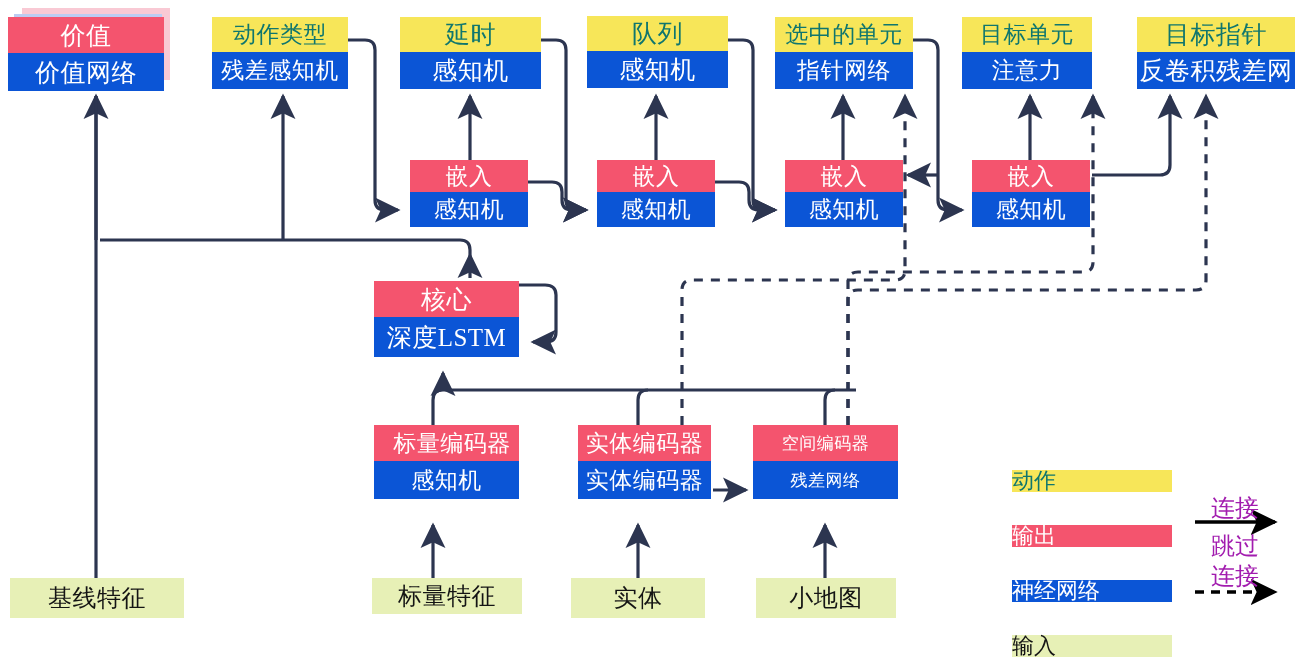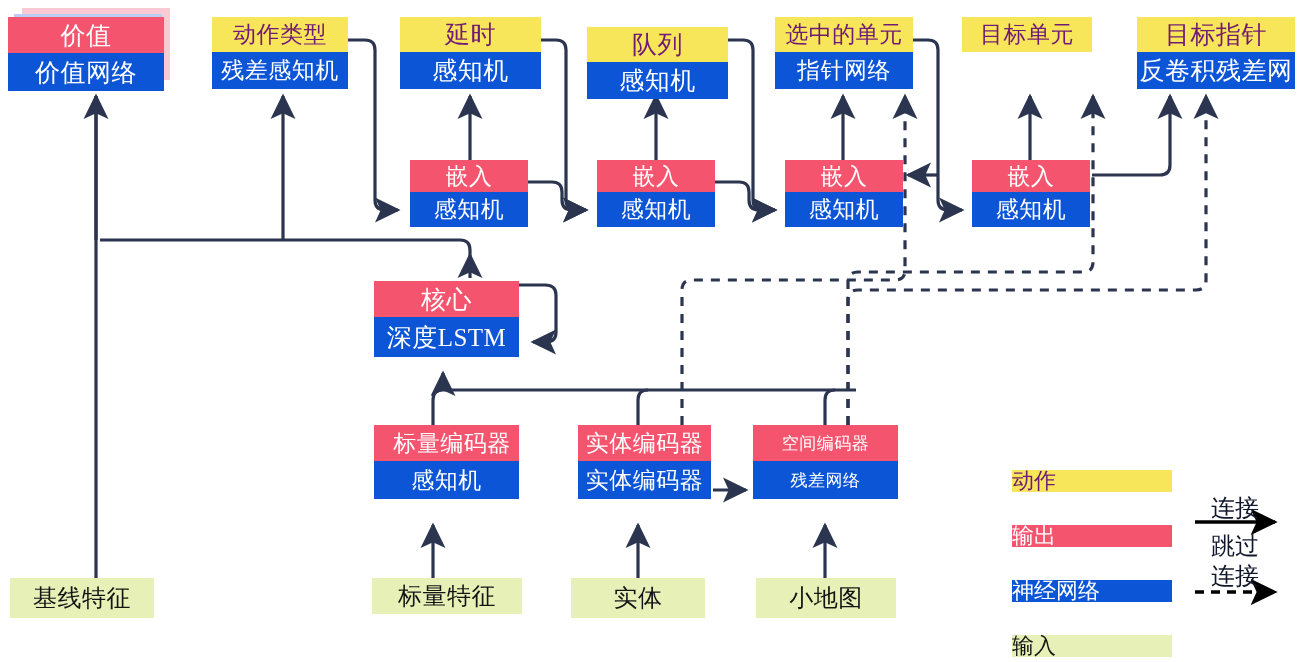--- a/index.html
+++ b/index.html
@@ -29,21 +29,21 @@
     flex-direction: column;
     line-height: 1;
   }
   .node .cell {
     display: flex;
     align-items: center;
     justify-content: center;
     white-space: nowrap;
     letter-spacing: 0.5px;
   }
-  .cell.action  { background: #F7E659; color: #701a75; }
+  .cell.action  { background: #F7E659; color: #0f766e; }
   .cell.output  { background: #F4546E; color: #ffffff; }
   .cell.net     { background: #0B55D6; color: #ffffff; }
   .cell.input   { background: #E7F0B6; color: #141414; }
 
   .ghost {
     position: absolute;
     z-index: 2;
   }
   .ghost .g1, .ghost .g2 { position: absolute; }
 
@@ -54,21 +54,21 @@
     flex-direction: column;
     line-height: 1;
     gap: 33px;
   }
   .legend-box .cell { height: 32px; }
 
   .legend-text {
     position: absolute;
     z-index: 3;
     white-space: nowrap;
-    color: #0f172a;
+    color: #a21caf;
     text-align: center;
   }
 </style>
 </head>
 <body>
 
 <div id="canvas">
 
   <svg class="wires" viewBox="0 0 1301 662">
     <defs>
@@ -158,32 +158,33 @@
   <div class="node" style="left:212px; top:17px; width:136px; height:72px; font-size:23px;">
     <div class="cell action" style="height:35px;">动作类型</div>
     <div class="cell net" style="height:37px;">残差感知机</div>
   </div>
 
   <div class="node" style="left:400px; top:17px; width:141px; height:72px; font-size:25px;">
     <div class="cell action" style="height:35px;">延时</div>
     <div class="cell net" style="height:37px;">感知机</div>
   </div>
 
-  <div class="node" style="left:587px; top:27px; width:141px; height:72px; font-size:25px;">
+  <div class="node" style="left:587px; top:16px; width:141px; height:72px; font-size:25px;">
     <div class="cell action" style="height:35px;">队列</div>
     <div class="cell net" style="height:37px;">感知机</div>
   </div>
 
   <div class="node" style="left:775px; top:17px; width:138px; height:72px; font-size:23px;">
     <div class="cell action" style="height:35px;">选中的单元</div>
     <div class="cell net" style="height:37px;">指针网络</div>
   </div>
 
   <div class="node" style="left:962px; top:17px; width:130px; height:72px; font-size:23px;">
     <div class="cell action" style="height:35px;">目标单元</div>
+    <div class="cell net" style="height:37px;">注意力</div>
   </div>
 
   <div class="node" style="left:1137px; top:17px; width:158px; height:72px; font-size:25px;">
     <div class="cell action" style="height:35px;">目标指针</div>
     <div class="cell net" style="height:37px;">反卷积残差网</div>
   </div>
 
   <div class="node" style="left:410px; top:160px; width:118px; height:67px; font-size:23px;">
     <div class="cell output" style="height:32px;">嵌入</div>
     <div class="cell net" style="height:35px;">感知机</div>
@@ -217,21 +218,21 @@
   <div class="node" style="left:566px; top:425px; width:145px; height:74px; font-size:23px;padding-left:12px;">
     <div class="cell output" style="height:36px;">实体编码器</div>
     <div class="cell net" style="height:38px;">实体编码器</div>
   </div>
 
   <div class="node" style="left:753px; top:425px; width:145px; height:74px; font-size:17px;">
     <div class="cell output" style="height:36px;">空间编码器</div>
     <div class="cell net" style="height:38px;">残差网络</div>
   </div>
 
-  <div class="node" style="left:10px; top:578px; width:144px; height:40px; font-size:24px;">
+  <div class="node" style="left:10px; top:578px; width:174px; height:40px; font-size:24px;">
     <div class="cell input" style="height:40px;">基线特征</div>
   </div>
 
   <div class="node" style="left:372px; top:578px; width:150px; height:36px; font-size:24px;">
     <div class="cell input" style="height:40px;">标量特征</div>
   </div>
 
   <div class="node" style="left:571px; top:578px; width:134px; height:40px; font-size:24px;">
     <div class="cell input" style="height:40px;">实体</div>
   </div>

